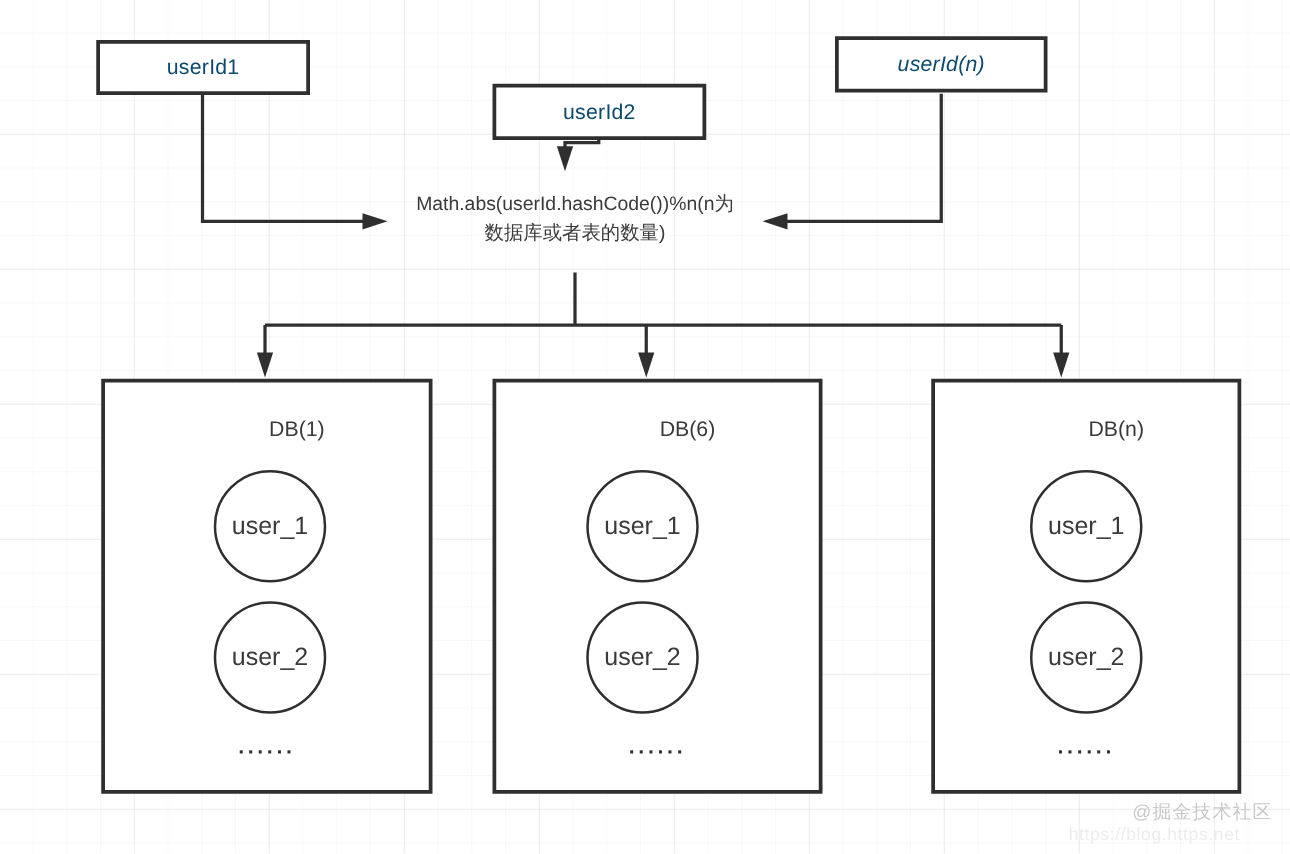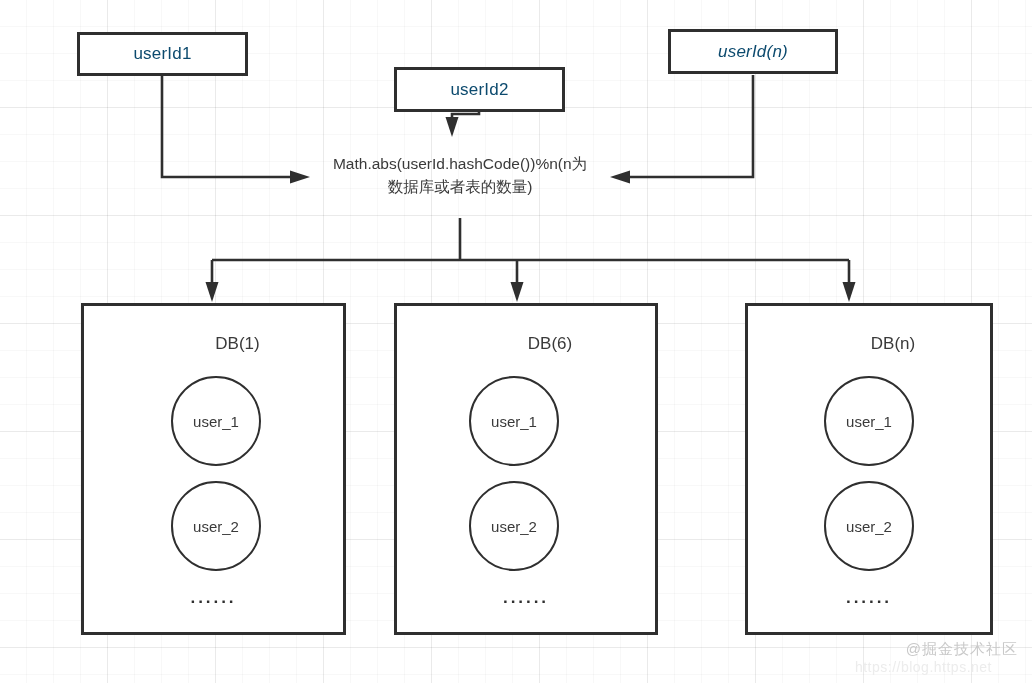--- a/index.html
+++ b/index.html
@@ -55,21 +55,21 @@
     box-sizing: border-box;
     width: 90px;
     height: 90px;
     border: 2.5px solid #2f2f2f;
     border-radius: 50%;
     background: #ffffff;
     display: flex;
     align-items: center;
     justify-content: center;
     color: #3a3a3a;
-    font-size: 15px;
+    font-size: 20px;
   }
   .ellipsis-dots {
     position: absolute;
     width: 100%;
     text-align: center;
     color: #2f2f2f;
     font-size: 17px;
     letter-spacing: 2px;
     font-weight: bold;
   }

